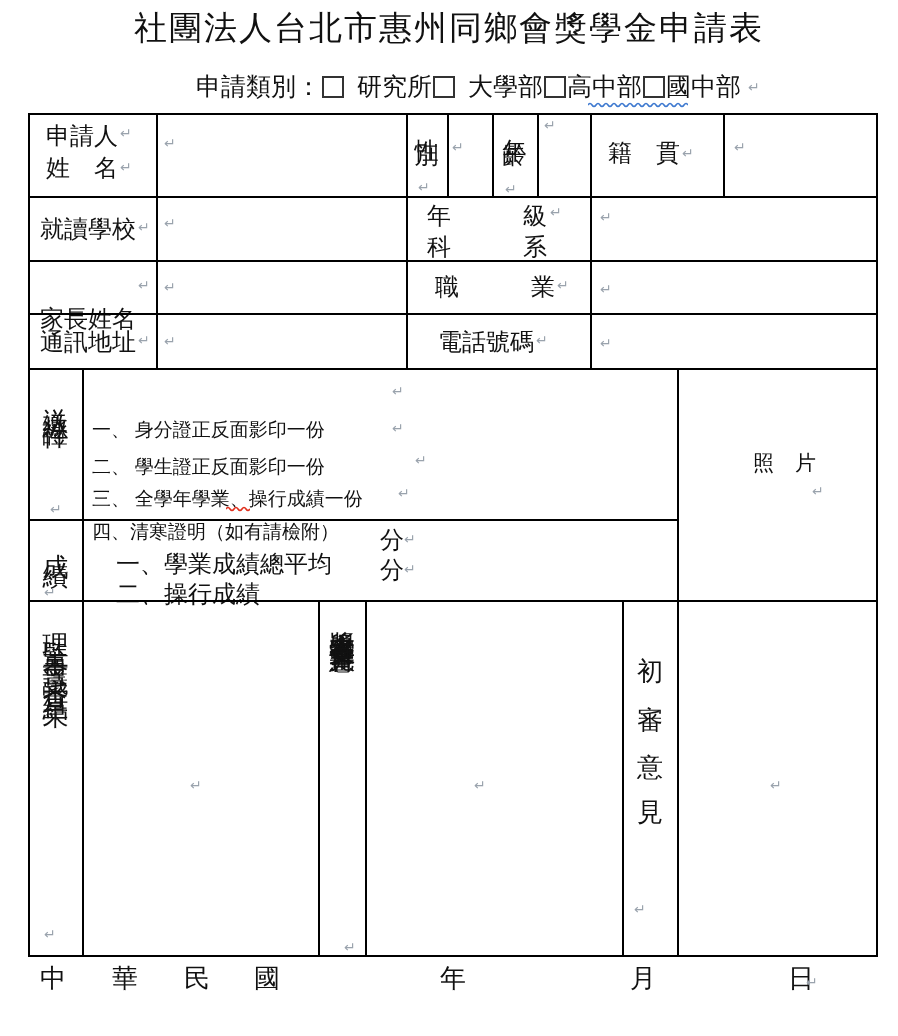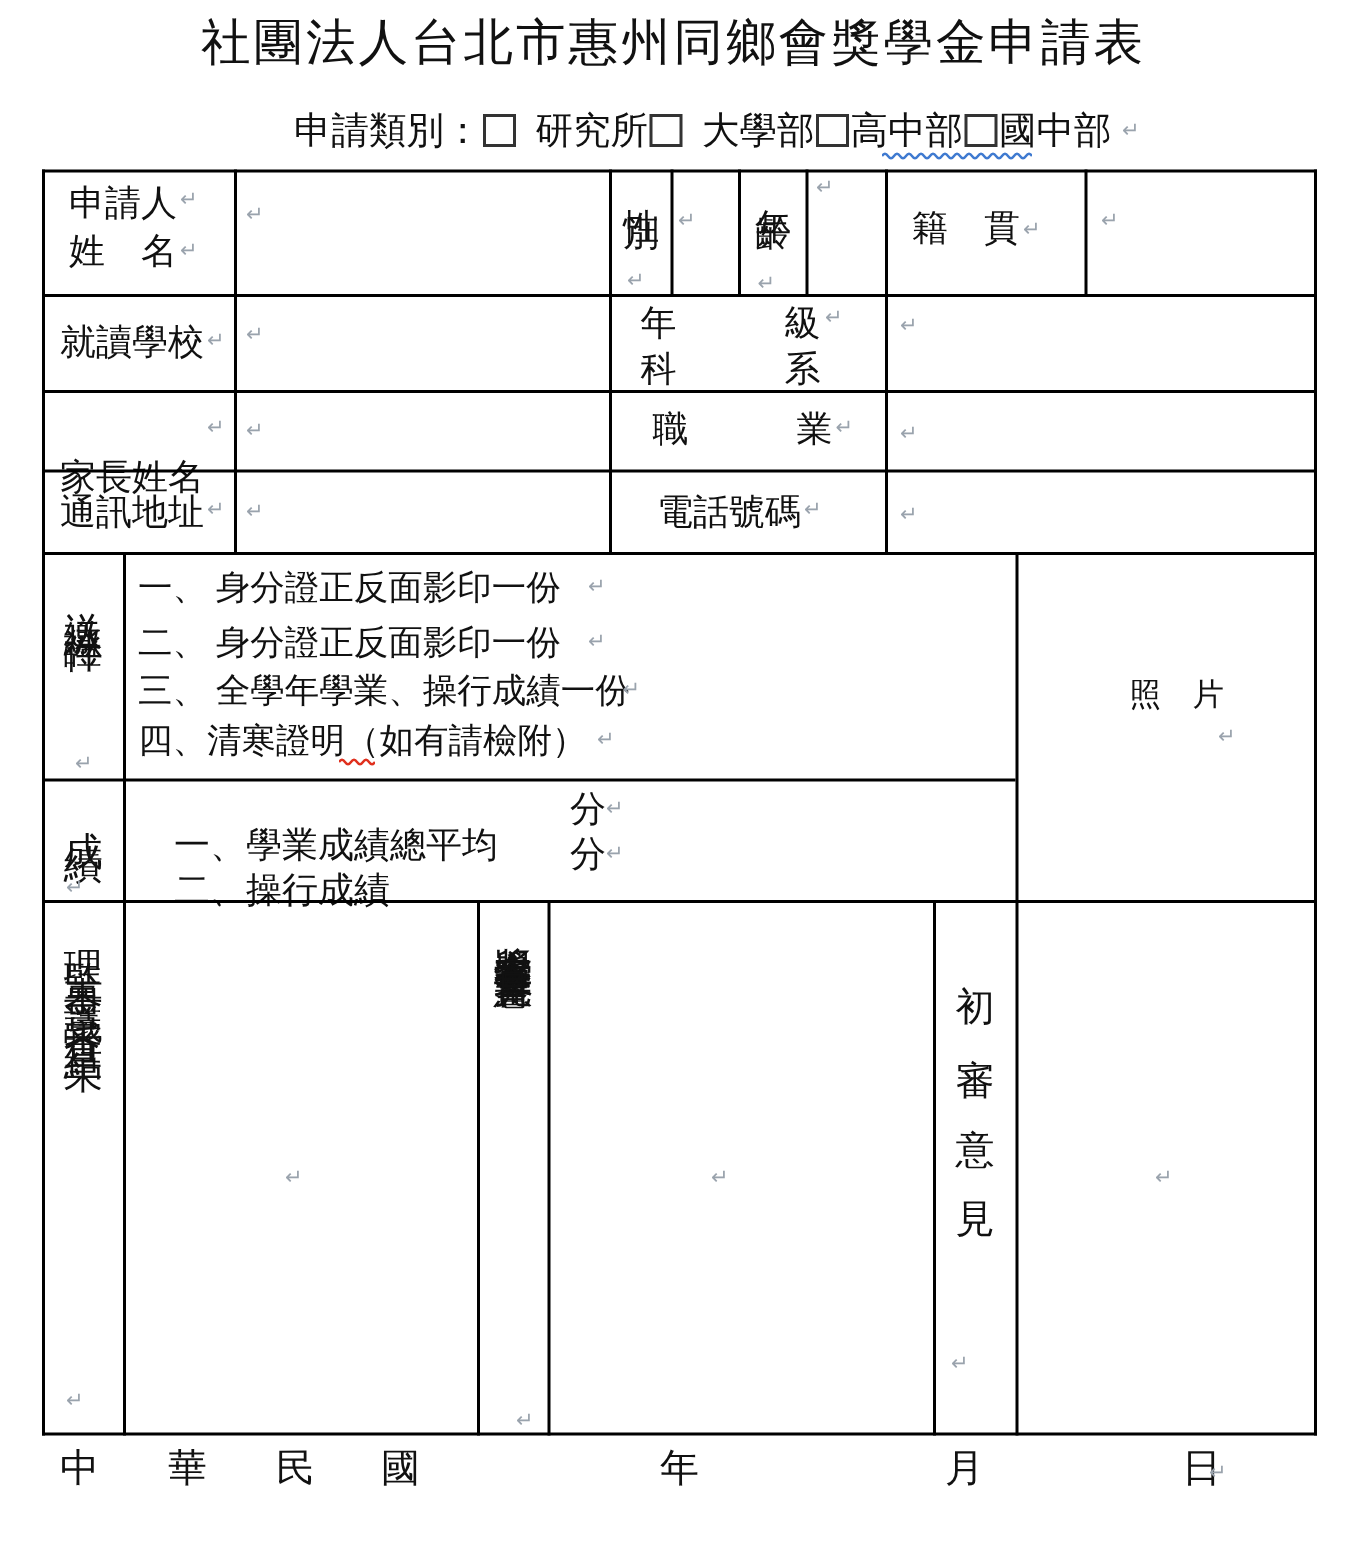--- a/index.html
+++ b/index.html
@@ -15,21 +15,21 @@
   .vtext{writing-mode:vertical-rl;text-orientation:upright;line-height:1;}
   .cellbox{position:absolute;display:flex;align-items:flex-start;}
   .label{font-size:24px;line-height:1.25;}
   .title{position:absolute;left:0;top:6px;width:898px;text-align:center;
     font-size:33px;letter-spacing:2px;white-space:nowrap;}
   .category{position:absolute;left:196px;top:70px;display:flex;align-items:center;
     font-size:25px;white-space:nowrap;}
   .checkbox{display:inline-block;width:22px;height:22px;border:2px solid #333;
     background:#fff;margin:0 1px;box-sizing:border-box;}
   .gap12{display:inline-block;width:12px;}
-  .docitem{position:absolute;left:92px;font-size:23px;line-height:1;white-space:pre;}
+  .docitem{position:absolute;left:92px;font-size:19px;line-height:1;white-space:pre;margin-top:40px;}
   .gradeline{position:absolute;left:92px;font-size:24px;line-height:1;white-space:pre;}
   .gradeunit{position:absolute;left:288px;top:0;}
   .datechar{position:absolute;top:966px;font-size:26px;line-height:1;}
   .inputzone{position:absolute;}
   .squig{position:absolute;}
 </style>
 </head>
 <body>
 
 <div id="canvas">
@@ -71,21 +71,21 @@
   <div class="abs label" style="left:40px;top:272px;margin-top:32px;">家長姓名</div>
   <div class="abs label" style="left:435px;top:272px;">職　　　業</div>
 
   <div class="abs label" style="left:40px;top:327px;">通訊地址</div>
   <div class="abs label" style="left:438px;top:327px;">電話號碼</div>
 
   <div class="cellbox" style="left:28px;top:388px;width:54px;height:122px;justify-content:center;">
     <span class="vtext" style="font-size:26px;letter-spacing:5px;">送繳證件</span>
   </div>
   <div class="docitem" style="top:380px;">一、 身分證正反面影印一份</div>
-  <div class="docitem" style="top:417px;">二、 身分證正反面影印一份</div>
+  <div class="docitem" style="top:417px;">二、 學生證正反面影印一份</div>
   <div class="docitem" style="top:449px;">三、 全學年學業、操行成績一份</div>
   <div class="docitem" style="top:482px;">四、清寒證明（如有請檢附）</div>
 
   <div class="cellbox" style="left:28px;top:533px;width:54px;height:62px;justify-content:center;">
     <span class="vtext" style="font-size:26px;letter-spacing:9px;">成績</span>
   </div>
   <div class="gradeline" style="top:528px;width:330px;">
     <span>一、學業成績總平均</span>
     <span class="gradeunit">分</span>
   </div>

